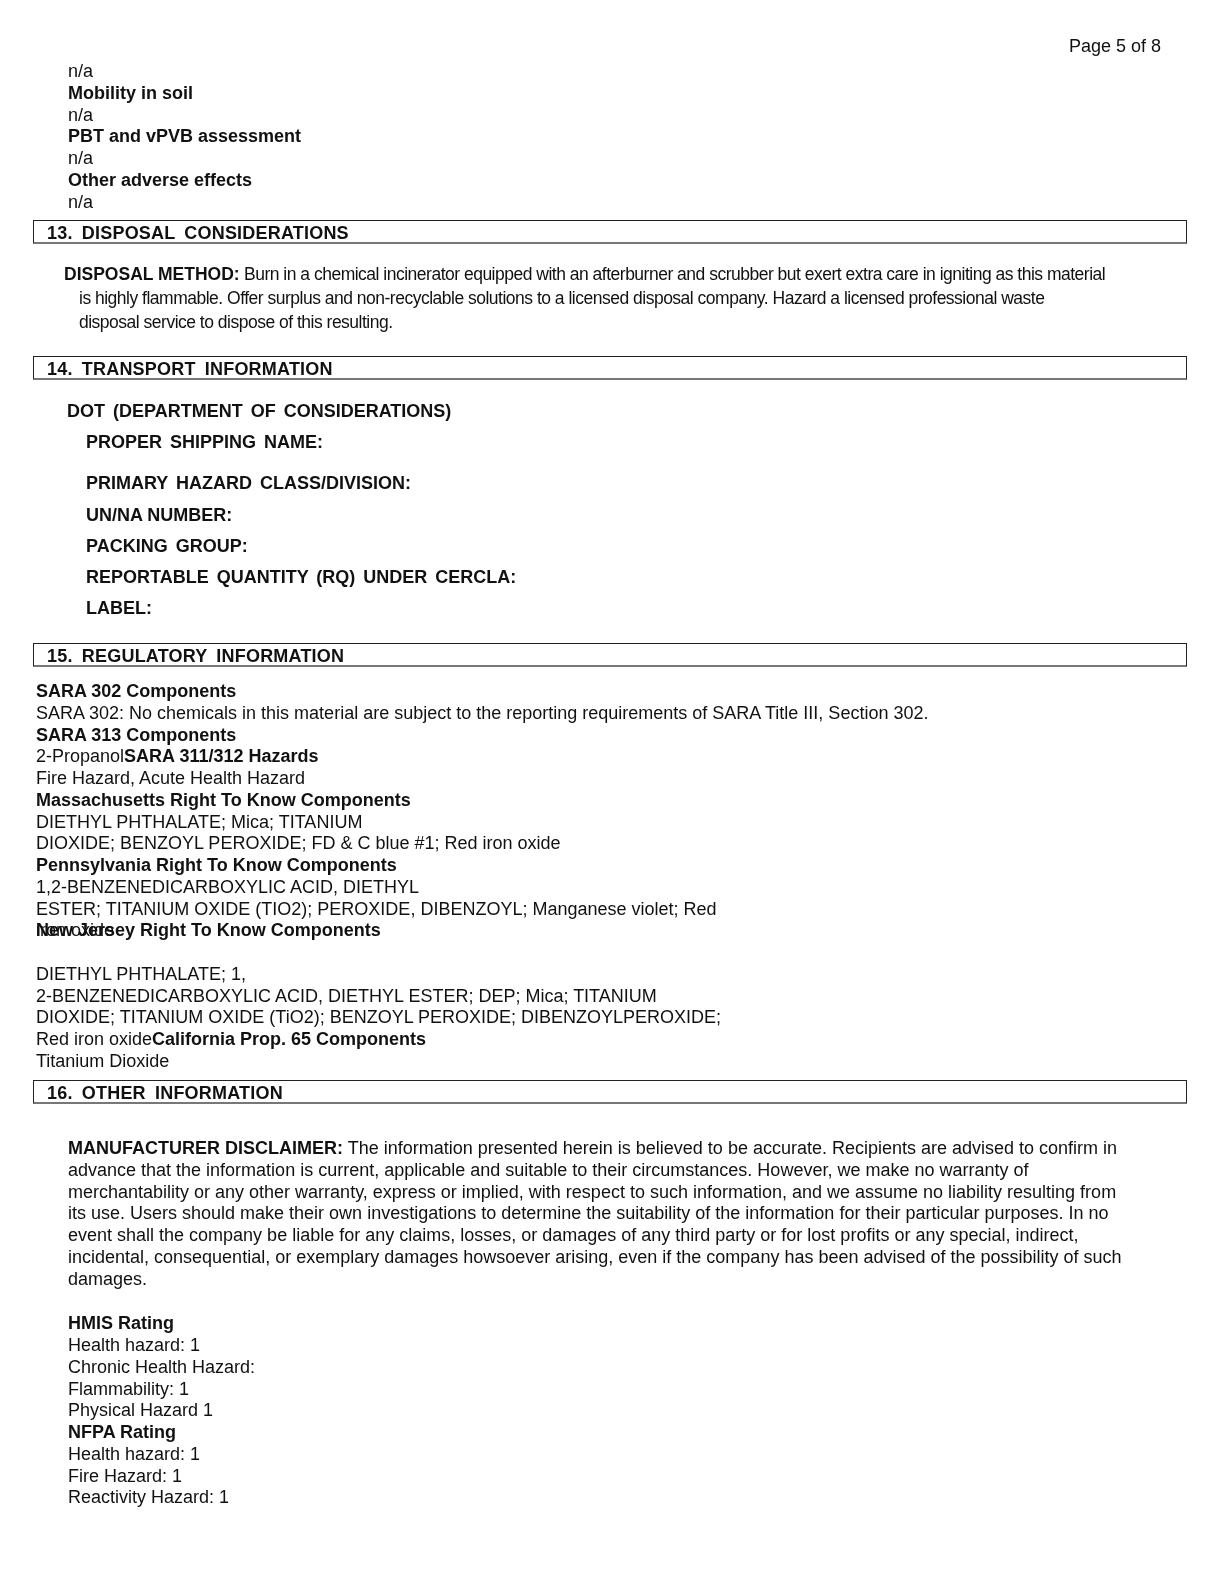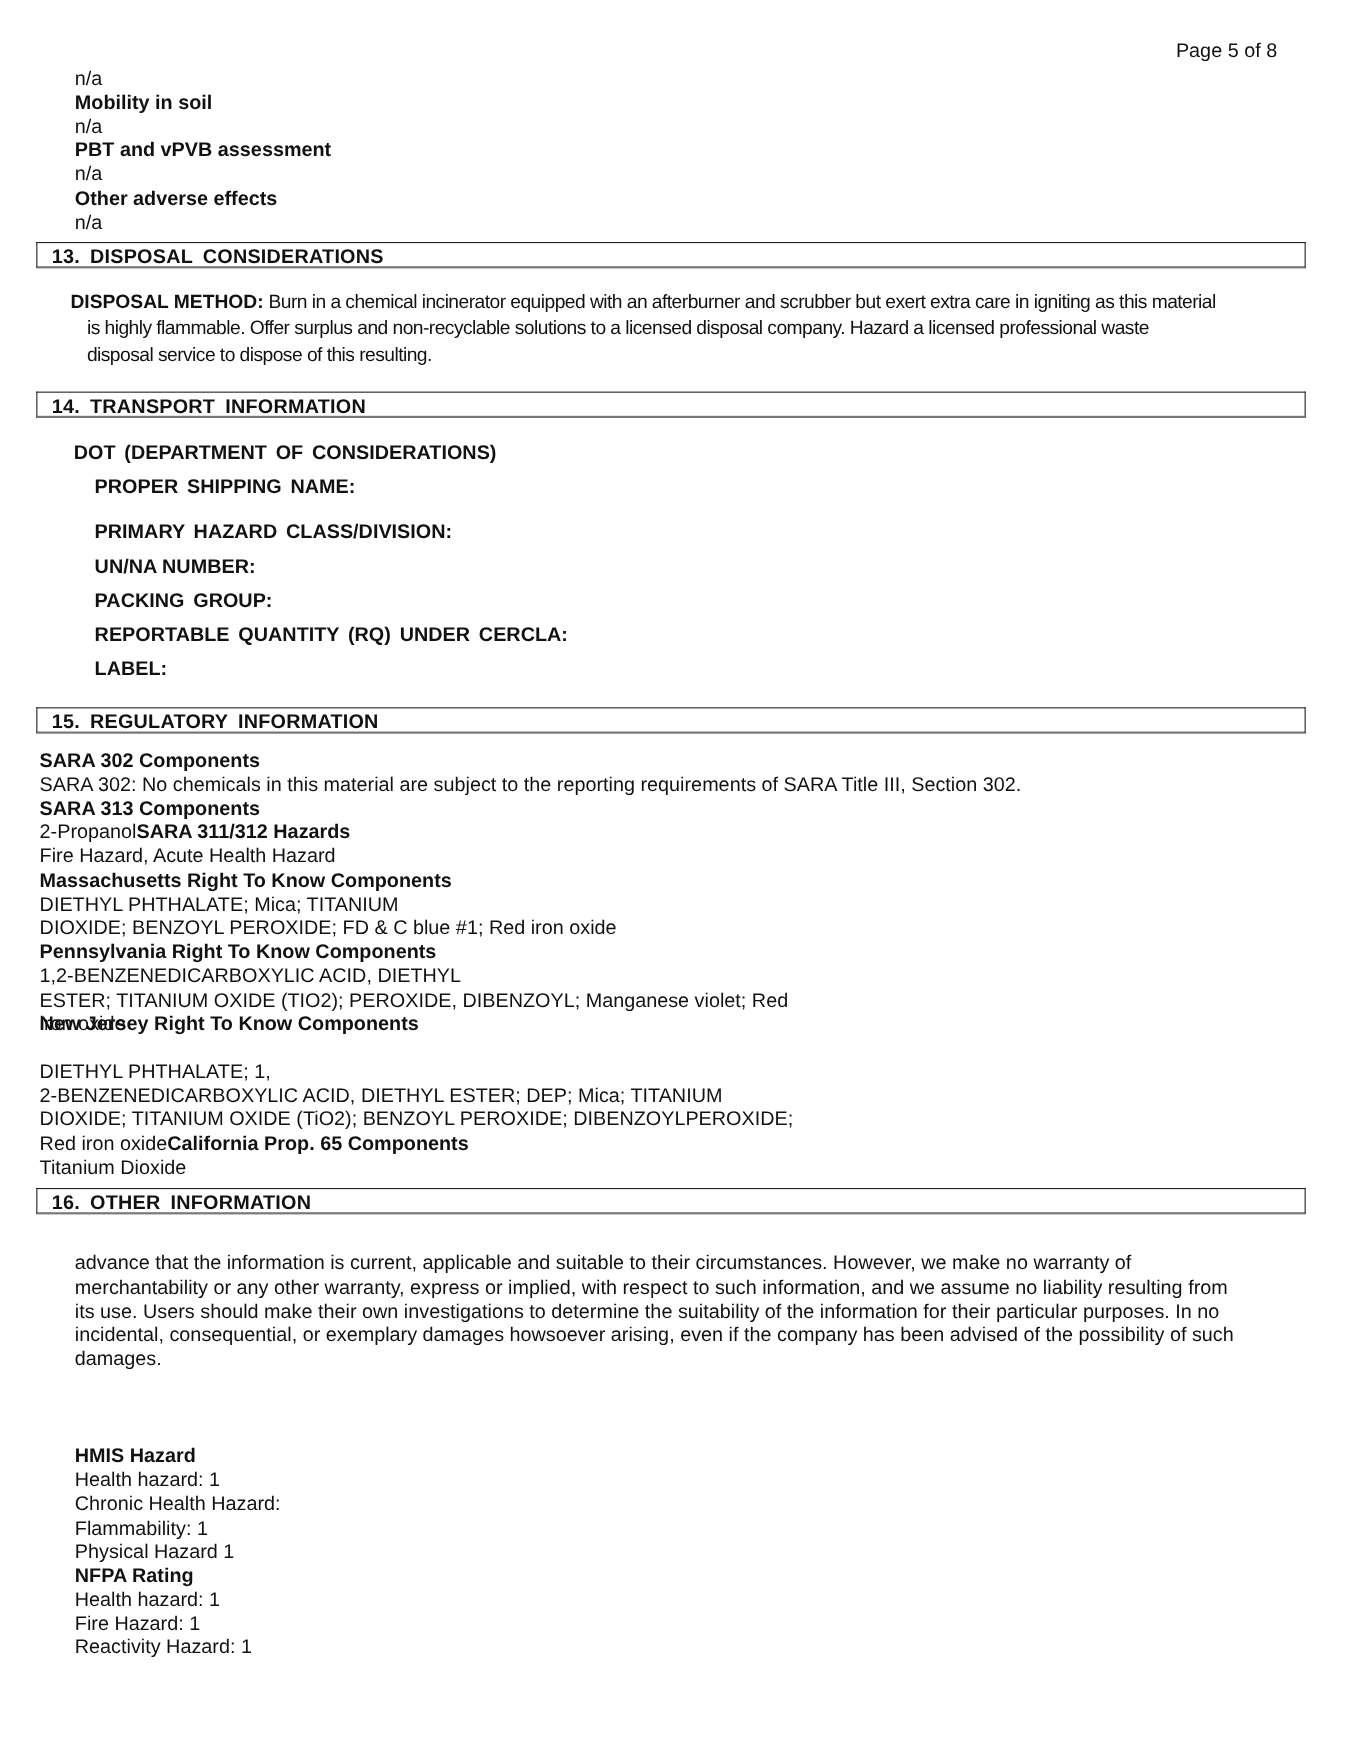--- a/index.html
+++ b/index.html
@@ -83,29 +83,31 @@
   <div class="line" style="left:36px; top:985px;">2-BENZENEDICARBOXYLIC ACID, DIETHYL ESTER; DEP; Mica; TITANIUM</div>
   <div class="line" style="left:36px; top:1006px;text-align:center;">DIOXIDE; TITANIUM OXIDE (TiO2); BENZOYL PEROXIDE; DIBENZOYLPEROXIDE;</div>
   <div class="line" style="left:36px; top:1028px;"><span>Red iron oxide</span><span class="b">California Prop. 65 Components</span></div>
   <div class="line" style="left:36px; top:1050px;">Titanium Dioxide</div>
 </div>
 
 <div class="sec-box" style="top:1080px;padding-left:22px;">
   <span class="sec-title">16.  OTHER  INFORMATION</span>
 </div>
 <div class="para2" style="left:68px; top:1138px; width:1110px;">
+  <div style="white-space:nowrap;"><span class="b">MANUFACTURER DISCLAIMER:</span><span> The information presented herein is believed to be accurate. Recipients are advised to confirm in</span></div>
   <div style="white-space:nowrap;">advance that the information is current, applicable and suitable to their circumstances. However, we make no warranty of</div>
   <div style="white-space:nowrap;">merchantability or any other warranty, express or implied, with respect to such information, and we assume no liability resulting from</div>
   <div style="white-space:nowrap;">its use. Users should make their own investigations to determine the suitability of the information for their particular purposes. In no</div>
+  <div style="white-space:nowrap;">event shall the company be liable for any claims, losses, or damages of any third party or for lost profits or any special, indirect,</div>
   <div style="white-space:nowrap;">incidental, consequential, or exemplary damages howsoever arising, even if the company has been advised of the possibility of such</div>
   <div style="white-space:nowrap;">damages.</div>
 </div>
 
 <div>
-  <div class="line b" style="left:68px; top:1312px;">HMIS Hazard</div>
+  <div class="line b" style="left:68px; top:1312px;">HMIS Rating</div>
   <div class="line" style="left:68px; top:1334px;">Health hazard: 1</div>
   <div class="line" style="left:68px; top:1356px;">Chronic Health Hazard:</div>
   <div class="line" style="left:68px; top:1378px;">Flammability: 1</div>
   <div class="line" style="left:68px; top:1399px;">Physical Hazard 1</div>
   <div class="line b" style="left:68px; top:1421px;">NFPA Rating</div>
   <div class="line" style="left:68px; top:1443px;">Health hazard: 1</div>
   <div class="line" style="left:68px; top:1465px;">Fire Hazard: 1</div>
   <div class="line" style="left:68px; top:1486px;">Reactivity Hazard: 1</div>
 </div>
 

